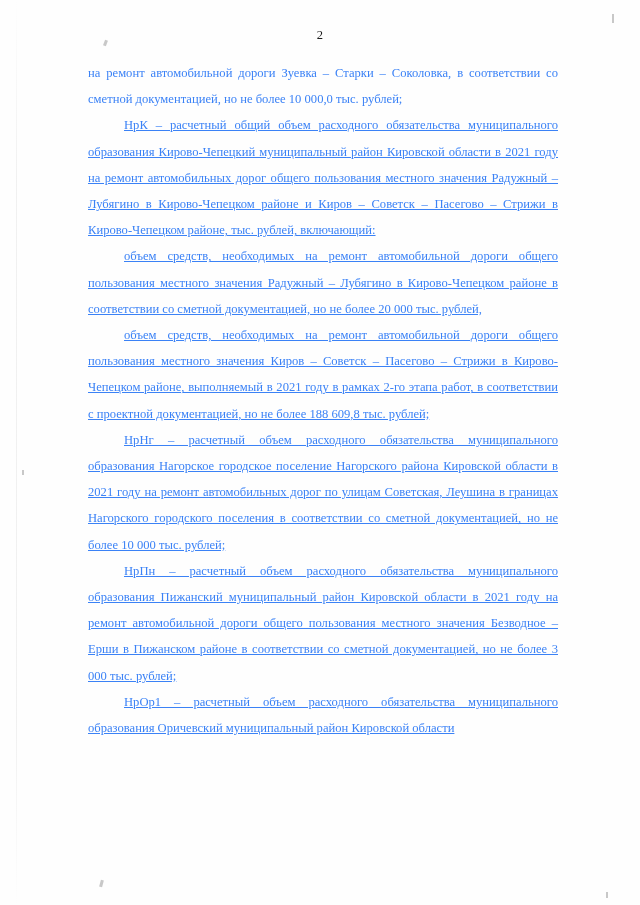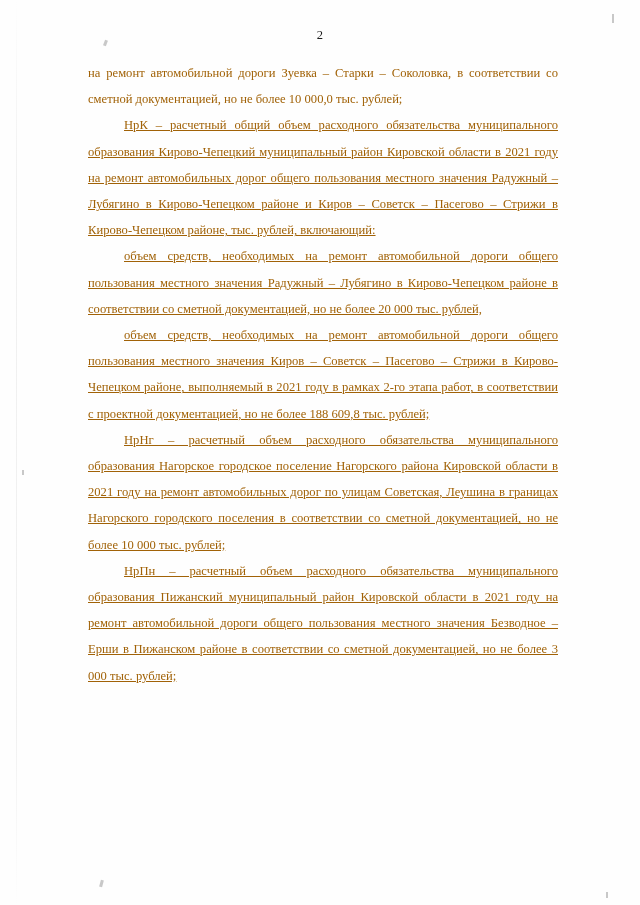--- a/index.html
+++ b/index.html
@@ -38,21 +38,21 @@
     left: 88px;
     width: 470px;
   }
   p.para {
     margin: 0 0 0 0;
     font-size: 12.6px;
     line-height: 26.2px;
     text-align: justify;
     text-justify: inter-word;
     text-indent: 0;
-    color: #a16207;
+    color: #3b82f6;
     hyphens: none;
   }
   p.indent {
     text-indent: 36px;
     text-decoration: underline;
   }
   
   .speck {
     position: absolute;
     background: #9a9a9a;
@@ -82,15 +82,16 @@
 
   <div class="page-number">2</div>
 
   <div class="content">
     <p class="para">на ремонт автомобильной дороги Зуевка – Старки – Соколовка, в соответствии со сметной документацией, но не более 10 000,0 тыс. рублей;</p>
     <p class="para indent">НрК – расчетный общий объем расходного обязательства муниципального образования Кирово-Чепецкий муниципальный район Кировской области в 2021 году на ремонт автомобильных дорог общего пользования местного значения Радужный – Лубягино в Кирово-Чепецком районе и Киров – Советск – Пасегово – Стрижи в Кирово-Чепецком районе, тыс. рублей, включающий:</p>
     <p class="para indent">объем средств, необходимых на ремонт автомобильной дороги общего пользования местного значения Радужный – Лубягино в Кирово-Чепецком районе в соответствии со сметной документацией, но не более 20 000 тыс. рублей,</p>
     <p class="para indent">объем средств, необходимых на ремонт автомобильной дороги общего пользования местного значения Киров – Советск – Пасегово – Стрижи в Кирово-Чепецком районе, выполняемый в 2021 году в рамках 2-го этапа работ, в соответствии с проектной документацией, но не более 188 609,8 тыс. рублей;</p>
     <p class="para indent">НрНг – расчетный объем расходного обязательства муниципального образования Нагорское городское поселение Нагорского района Кировской области в 2021 году на ремонт автомобильных дорог по улицам Советская, Леушина в границах Нагорского городского поселения в соответствии со сметной документацией, но не более 10 000 тыс. рублей;</p>
     <p class="para indent">НрПн – расчетный объем расходного обязательства муниципального образования Пижанский муниципальный район Кировской области в 2021 году на ремонт автомобильной дороги общего пользования местного значения Безводное – Ерши в Пижанском районе в соответствии со сметной документацией, но не более 3 000 тыс. рублей;</p>
+    <p class="para indent">НрОр1 – расчетный объем расходного обязательства муниципального образования Оричевский муниципальный район Кировской области</p>
   </div>
 
 </div>
 
 </body></html>

